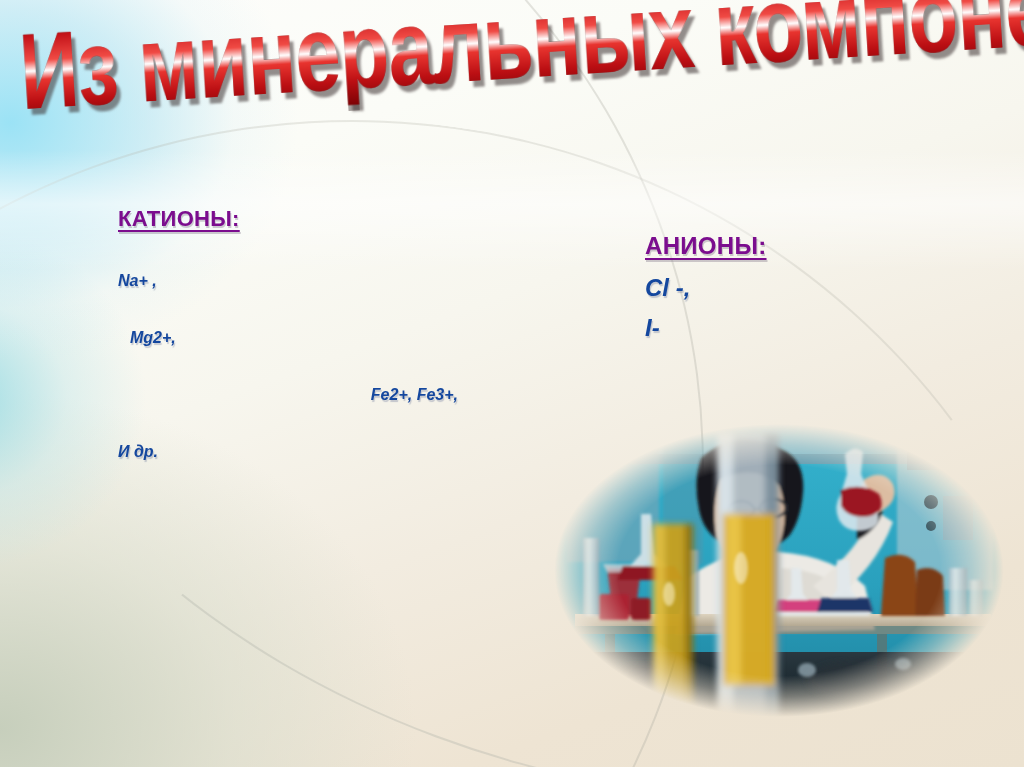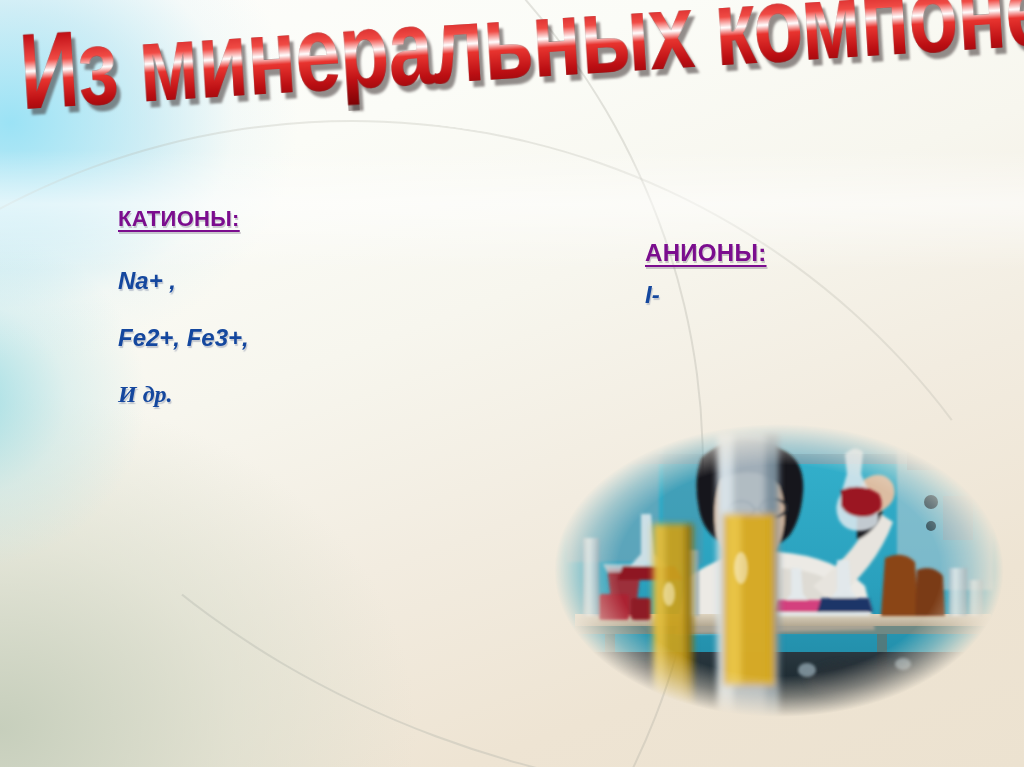--- a/index.html
+++ b/index.html
@@ -78,41 +78,41 @@
     transform:rotate(-3.6deg) scaleY(1.28) scaleX(0.97);
     transform-origin:left center;
     color:rgba(70,58,58,.45);
     z-index:0;
   }
   #title{z-index:1;}
 
   
   .col{position:absolute;}
   #cations-col{left:118px;top:206px;width:340px;}
-  #anions-col{left:645px;top:239px;width:300px;}
+  #anions-col{left:645px;top:232px;width:300px;}
 
   .head{
     font-weight:bold;
     color:#7b0d8e;
     text-decoration:underline;
     text-underline-offset:4px;
     text-shadow:1px 2px 0 rgba(120,110,130,.35);
     letter-spacing:.3px;
   }
   #cations-head{font-size:22px;margin-bottom:20px;}
   #anions-head{font-size:24px;margin-bottom:8px;}
 
   .ion{
     font-weight:bold;
     font-style:italic;
     color:#14479e;
     text-shadow:1px 2px 1px rgba(120,130,160,.40);
     white-space:nowrap;
   }
-  #cations-list .ion{font-size:24px;line-height:57px;height:57px;}
+  #cations-list .ion{font-size:16px;line-height:57px;height:57px;}
   #anions-list .ion{font-size:24px;line-height:40px;height:40px;}
 
   .ind-0{padding-left:0px;}
   .ind-1{padding-left:12px;}
 
   
   #photo{
     position:absolute;left:545px;top:418px;width:468px;height:305px;
     border-radius:50%;
     overflow:hidden;
@@ -134,28 +134,30 @@
 
   <div id="title-wrap">
     <div id="title-shadowlayer">Из минеральных компонентов:</div>
     <div id="title">Из минеральных компонентов:</div>
   </div>
 
   <div class="col" id="cations-col">
     <div class="head" id="cations-head" style="color: rgb(123, 13, 142);">КАТИОНЫ:</div>
     <div id="cations-list">
         <div class="ion ind-0" style="color: rgb(20, 71, 158);">Na+ ,</div>
-        <div class="ion ind-0" style="color: rgb(20, 71, 158);">Fe2+, Fe3+,</div>
-        <div class="ion ind-0" style="color: rgb(20, 71, 158); font-family: Liberation Serif, serif;">И др.</div>
+        <div class="ion ind-1" style="color: rgb(20, 71, 158);">Mg2+,</div>
+        <div class="ion ind-0" style="color: rgb(20, 71, 158); text-align: right;">Fe2+, Fe3+,</div>
+        <div class="ion ind-0" style="color: rgb(20, 71, 158);">И др.</div>
       </div>
   </div>
 
   <div class="col" id="anions-col">
     <div class="head" id="anions-head" style="color: rgb(123, 13, 142);">АНИОНЫ:</div>
     <div id="anions-list">
+        <div class="ion ind-0" style="color: rgb(20, 71, 158);">Cl -,</div>
         <div class="ion ind-0" style="color: rgb(20, 71, 158);">I-</div>
       </div>
   </div>
 
   <div id="photo">
     <svg viewBox="0 0 468 305" preserveAspectRatio="none">
       <defs>
         <linearGradient id="wallG" x1="0" y1="0" x2="0" y2="1">
           <stop offset="0%" stop-color="#35b4cf"></stop>
           <stop offset="55%" stop-color="#2aa0bd"></stop>

